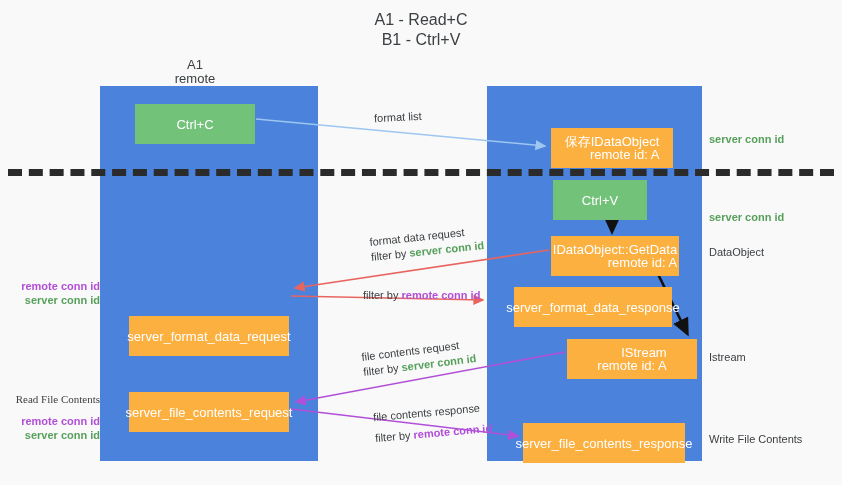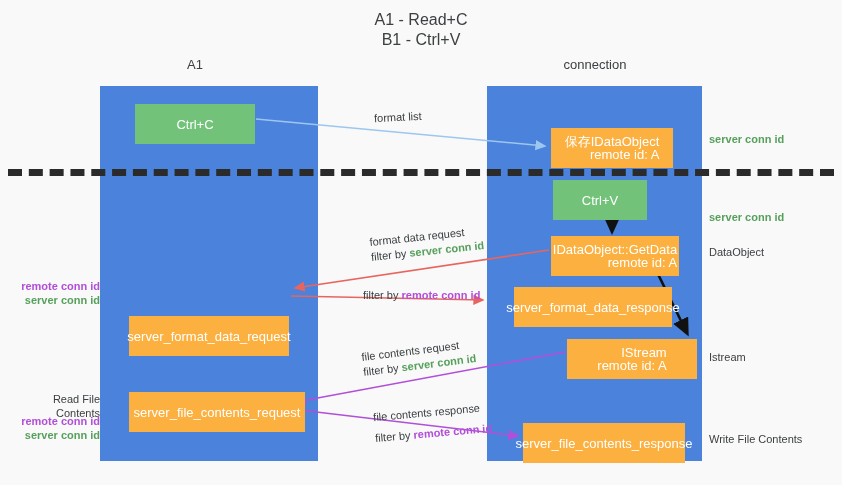--- a/index.html
+++ b/index.html
@@ -38,57 +38,57 @@
     box-sizing:border-box;padding:20px 4px;
   }
   .box.green{background:#72c279;}
   .box.orange{background:#fbb040;}
   #box-ctrlc{left:135px;top:104px;width:120px;height:28px;}
   #box-idataobject{left:551px;top:128px;width:122px;height:38px;}
   #box-ctrlv{left:553px;top:180px;width:94px;height:26px;}
   #box-getdata{left:551px;top:236px;width:128px;height:31px;}
   #box-fmt-resp{left:514px;top:287px;width:158px;height:26px;}
   #box-istream{left:567px;top:339px;width:130px;height:30px;}
-  #box-file-req{left:129px;top:392px;width:176px;height:26px;}
+  #box-file-req{left:129px;top:392px;width:160px;height:26px;}
   #box-file-resp{left:523px;top:423px;width:162px;height:26px;}
   #box-fmt-req{left:129px;top:277px;width:160px;height:34px;margin-top:39px;}
   
   .lbl{font-size:11px;line-height:14px;color:#3c4043;}
   .green-t{color:#57a05c;font-weight:bold;}
   .purple-t{color:#b14fd8;font-weight:bold;}
   #lbl-r-serverconn1{left:709px;top:132px;}
   #lbl-r-serverconn2{left:709px;top:210px;}
   #lbl-r-dataobject{left:709px;top:245px;}
   #lbl-r-istream{left:709px;top:350px;}
   #lbl-r-writefile{left:709px;top:432px;}
   #lbl-l-conn1{left:8px;top:279px;width:92px;text-align:right;}
-  #lbl-l-readfile{left:8px;top:392px;width:92px;text-align:right;}
+  #lbl-l-readfile{left:8px;top:392px;width:92px;text-align:right;font-family:Liberation Serif, serif;}
   #lbl-l-conn2{left:8px;top:414px;width:92px;text-align:right;}
   
   .edge-lbl{font-size:11px;line-height:15px;color:#3c4043;white-space:nowrap;}
   #e-format-list{left:374px;top:110px;transform:rotate(-3deg);}
   #e-fmt-req{left:370px;top:229px;transform:rotate(-6deg);}
   #e-fmt-resp{left:363px;top:284px;}
   #e-file-req{left:362px;top:343px;transform:rotate(-7deg);}
   #e-file-resp{left:374px;top:405px;transform:rotate(-5deg);}
   svg#wires{position:absolute;left:0;top:0;width:842px;height:485px;pointer-events:none;}
 </style>
 </head>
 <body>
 
 <div class="abs" id="title">
   <div>A1 - Read+C</div>
   <div>B1 - Ctrl+V</div>
 </div>
 
 <div class="abs col-head" id="head-a1">
   <div>A1</div>
+  <div>remote</div>
 </div>
 <div class="abs col-head" id="head-b1">
-  <div>connection</div>
 </div>
 
 <div class="abs panel" id="panel-a1"></div>
 <div class="abs panel" id="panel-b1"></div>
 
 <svg id="wires">
   <defs>
     <marker id="ar-blue" markerWidth="7" markerHeight="7" refX="6" refY="3.2" orient="auto">
       <path d="M0,0 L7,3.2 L0,6.4 z" fill="#9dc6f0"></path>
     </marker>

